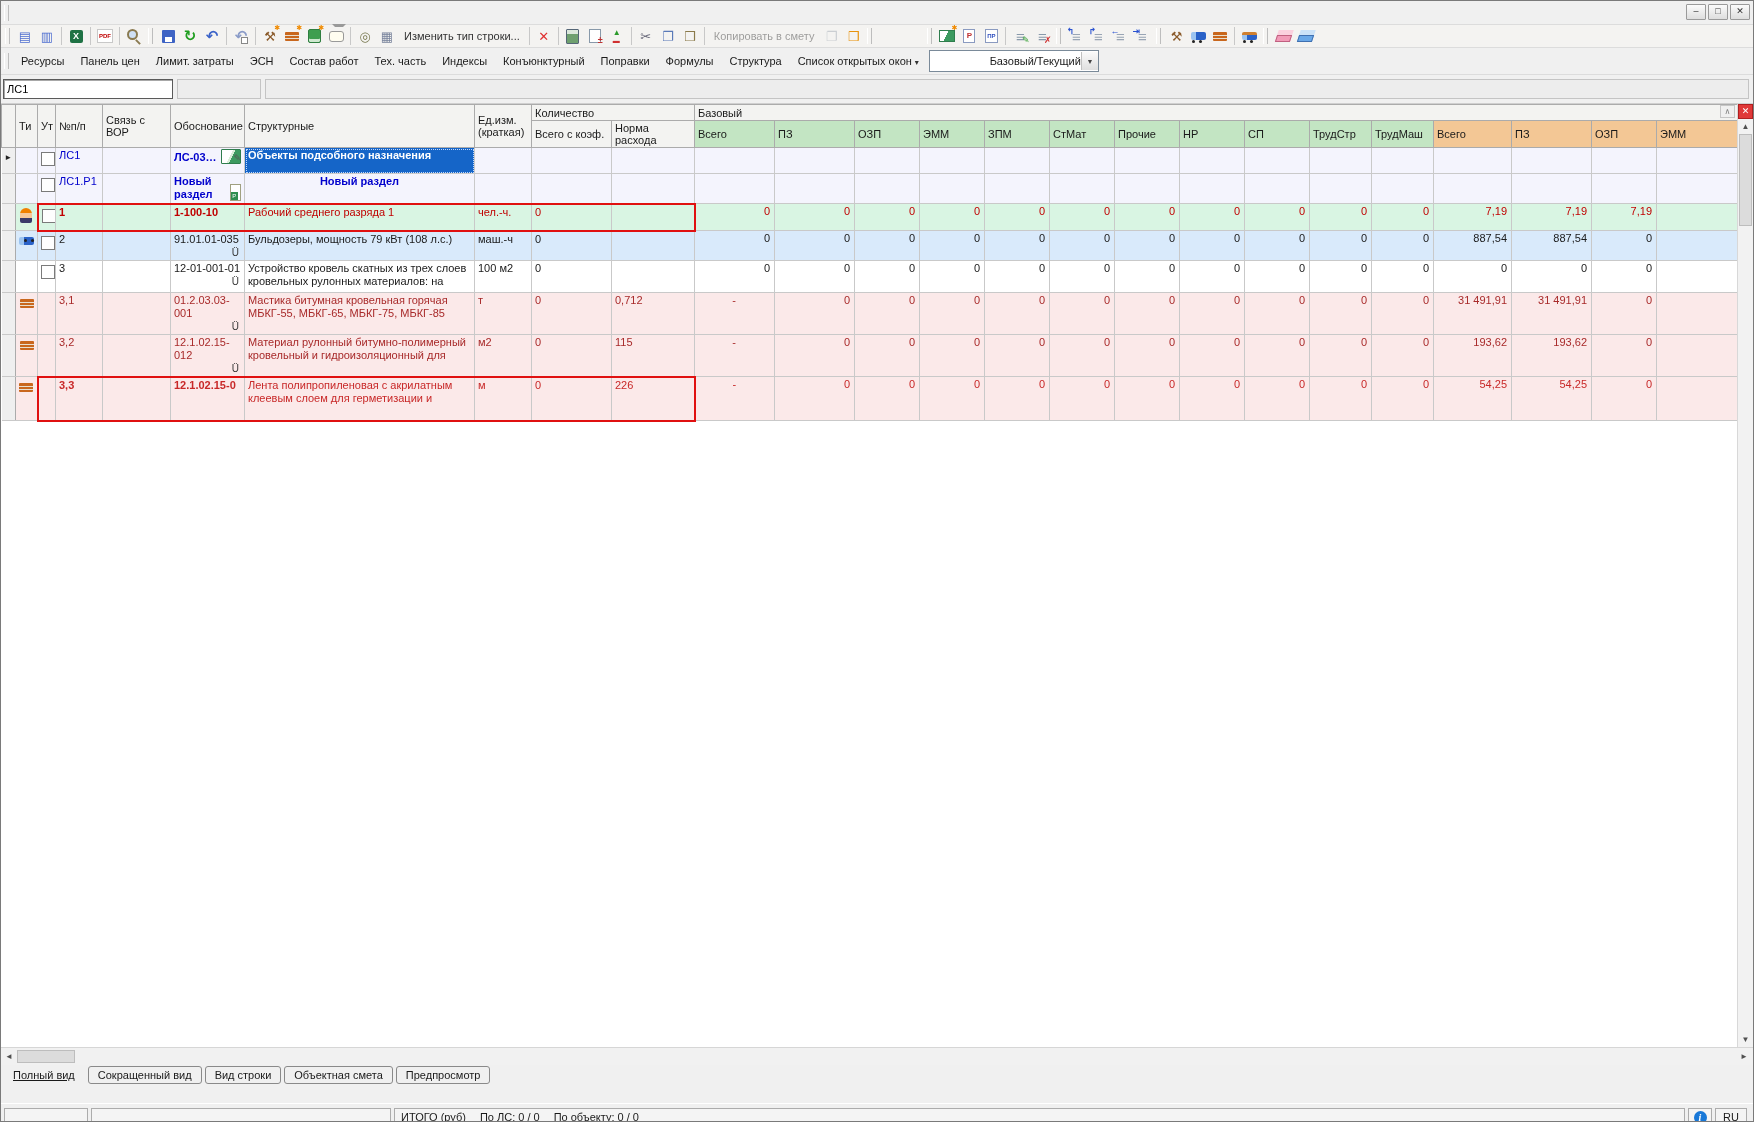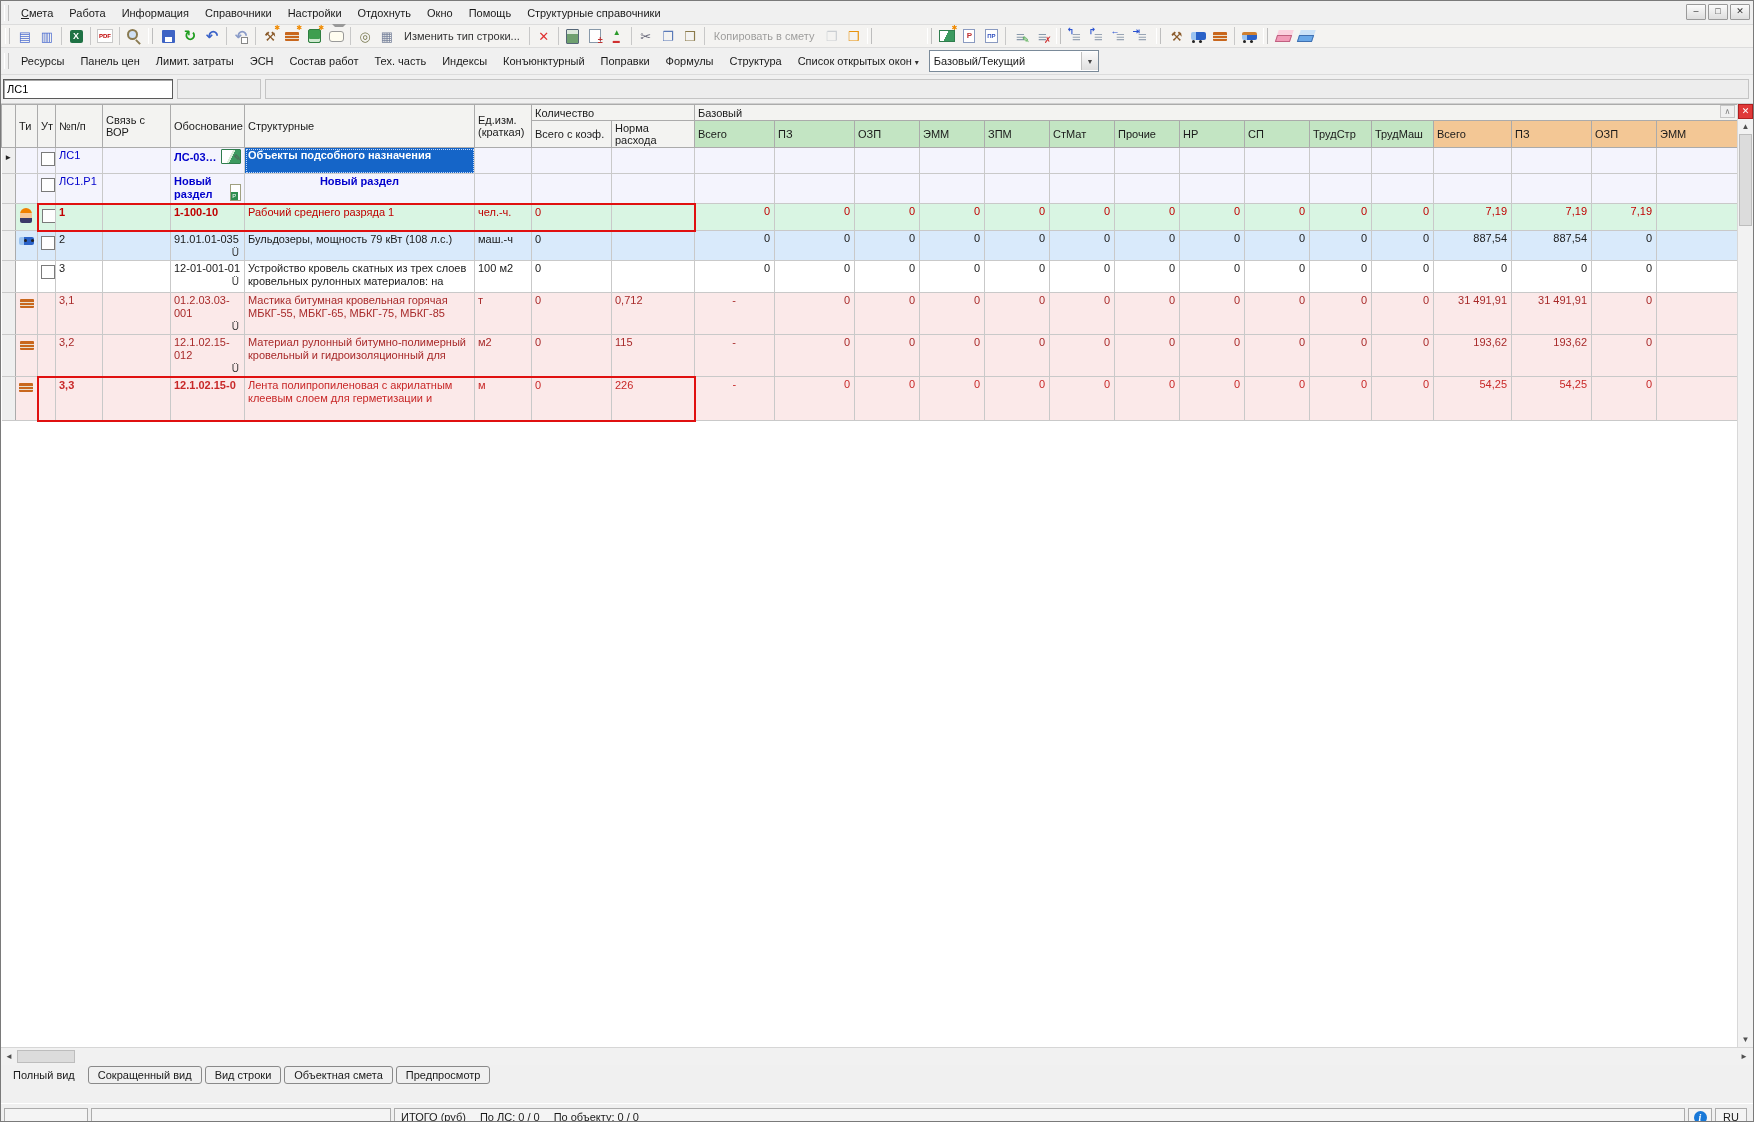--- a/index.html
+++ b/index.html
@@ -68,21 +68,21 @@
   [data-name^="level-"]::after{position:absolute;left:1px;top:0px;font-size:9px;color:#2A52D0;font-weight:bold;}
   [data-name="machine-icon"]::before,[data-name="delivery-icon"]::before,[data-name="truck-icon"]::before{content:"";width:15px;height:8px;border-radius:2px;background:linear-gradient(90deg,#9CC4F0 0 5px,#2A62C8 5px);}
   [data-name="delivery-icon"]::before{background:linear-gradient(#D08030 0 3px,transparent 3px),linear-gradient(90deg,#9CC4F0 0 5px,#2A62C8 5px);}
   [data-name="machine-icon"]::after,[data-name="delivery-icon"]::after,[data-name="truck-icon"]::after{content:"";position:absolute;bottom:3px;left:5px;width:3px;height:3px;border-radius:50%;background:#222;box-shadow:7px 0 #222;}
   [data-name="price-base-icon"]::before{content:"";width:13px;height:5px;background:#F29BB8;border:1px solid #C06080;transform:skewX(-18deg);box-shadow:0 -5px #FBD0DE;margin-top:4px;}
   [data-name="price-current-icon"]::before{content:"";width:13px;height:5px;background:#6AA8E8;border:1px solid #4070B0;transform:skewX(-18deg);box-shadow:0 -5px #CBE2F8;margin-top:4px;}
   
   .tabstrip{height:26px;display:flex;align-items:center;background:#F0F0F0;border-bottom:1px solid #DCDCDC;}
   .ptab{padding:4px 8px;white-space:nowrap;}
   .caret{font-size:8px;color:#333;margin-left:3px;}
-  .combo{width:168px;height:20px;background:#fff;border:1px solid #7A8A99;display:flex;align-items:center;justify-content:space-between;margin-left:2px;}
+  .combo{width:168px;height:20px;background:#fff;border:1px solid #7A8A99;display:flex;align-items:center;justify-content:flex-end;margin-left:2px;}
   .combo-val{padding-left:4px;white-space:nowrap;}
   .combo-btn{width:16px;height:18px;background:linear-gradient(#FAFAFA,#DFDFDF);border-left:1px solid #C0C0C0;font-size:7px;display:flex;align-items:center;justify-content:center;color:#444;}
   
   .inputrow{height:28px;display:flex;align-items:center;background:#F0F0F0;border-bottom:1px solid #CFCFCF;padding:0 2px;}
   .docinput{width:162px;height:18px;border:1px solid #5A5A5A;box-shadow:inset 1px 1px 0 #A8A8A8;font:11px "Liberation Sans",sans-serif;padding:0 3px;}
   .fpanel{height:20px;background:#EDEDED;border:1px solid #C4C4C4;margin-left:4px;box-sizing:border-box;}
   .fp1{width:84px;} .fp2{flex:1;margin-right:2px;}
   
   .gridwrap{position:relative;height:943px;background:#fff;overflow:hidden;}
   table.grid{border-collapse:collapse;table-layout:fixed;width:1738px;font-size:11px;}
@@ -123,47 +123,36 @@
   .sbtn{height:15px;text-align:center;font-size:8px;color:#505050;line-height:15px;background:#F2F2F2;}
   .vthumb{height:92px;margin:0 1px;background:#DCDCDC;border:1px solid #BDBDBD;box-sizing:border-box;}
   .vdown{position:absolute;bottom:0;left:0;right:0;}
   .hscroll{height:17px;background:#F1F1F1;border-top:1px solid #D6D6D6;position:relative;display:flex;align-items:center;}
   .hbtn{width:16px;text-align:center;font-size:8px;color:#505050;}
   .hthumb{width:58px;height:13px;background:#DCDCDC;border:1px solid #BDBDBD;box-sizing:border-box;}
   .hbtn-r{position:absolute;right:1px;}
   
   .viewtabs{height:20px;background:#F0F0F0;display:flex;align-items:flex-start;padding:1px 0 0 2px;}
   .vtab{padding:2px 9px;border:1px solid #8A8A8A;border-radius:3px;background:#F0F0F0;margin-right:3px;white-space:nowrap;}
-  .vtab.active{border-color:transparent;background:transparent;}
+  .vtab.active{border-color:transparent;background:transparent;text-decoration:underline;}
   .gapstrip{height:17px;background:#F0F0F0;}
   
   .statusbar{height:26px;background:#F0F0F0;border-top:1px solid #FFF;display:flex;align-items:center;padding:0 3px;}
   .ssec{height:19px;border:1px solid #ACACAC;background:#F4F4F4;margin-right:3px;display:flex;align-items:center;box-sizing:border-box;}
   .s1{width:84px;} .s2{width:300px;} .s3{flex:1;padding-left:6px;gap:14px;} .s4{width:24px;justify-content:center;} .s5{width:32px;justify-content:center;}
   .info-i{display:inline-block;width:13px;height:13px;border-radius:50%;background:#1878D8;color:#fff;
           font-family:"Liberation Serif",serif;font-style:italic;font-weight:bold;font-size:10px;line-height:13px;text-align:center;}
 </style>
 </head>
 <body>
 
 <div class="app" data-name="app-window">
 
   <div class="menubar" data-name="menu-bar">
     <span class="grip" data-name="toolbar-grip"></span>
-    <span class="mitems" data-name="menu-items" style="display:flex;">
-        <span class="mi mi-0" data-name="menu-item">Смета</span>
-        <span class="mi mi-1" data-name="menu-item">Работа</span>
-        <span class="mi mi-2" data-name="menu-item">Информация</span>
-        <span class="mi mi-3" data-name="menu-item">Справочники</span>
-        <span class="mi mi-4" data-name="menu-item">Настройки</span>
-        <span class="mi mi-5" data-name="menu-item">Отдохнуть</span>
-        <span class="mi mi-6" data-name="menu-item">Окно</span>
-        <span class="mi mi-7" data-name="menu-item">Помощь</span>
-        <span class="mi mi-8" data-name="menu-item">Структурные справочники</span>
-      </span>
     <span class="winctl" data-name="window-controls">
         <span class="wbtn" data-name="minimize-button">–</span>
         <span class="wbtn" data-name="maximize-button">□</span>
         <span class="wbtn" data-name="close-button">✕</span>
       </span>
   </div>
 
   <div class="toolbar" data-name="toolbar">
       <span class="grip" data-name="toolbar-grip"></span>
       <span class="tbtn" data-name="expand-tree-icon"></span>

